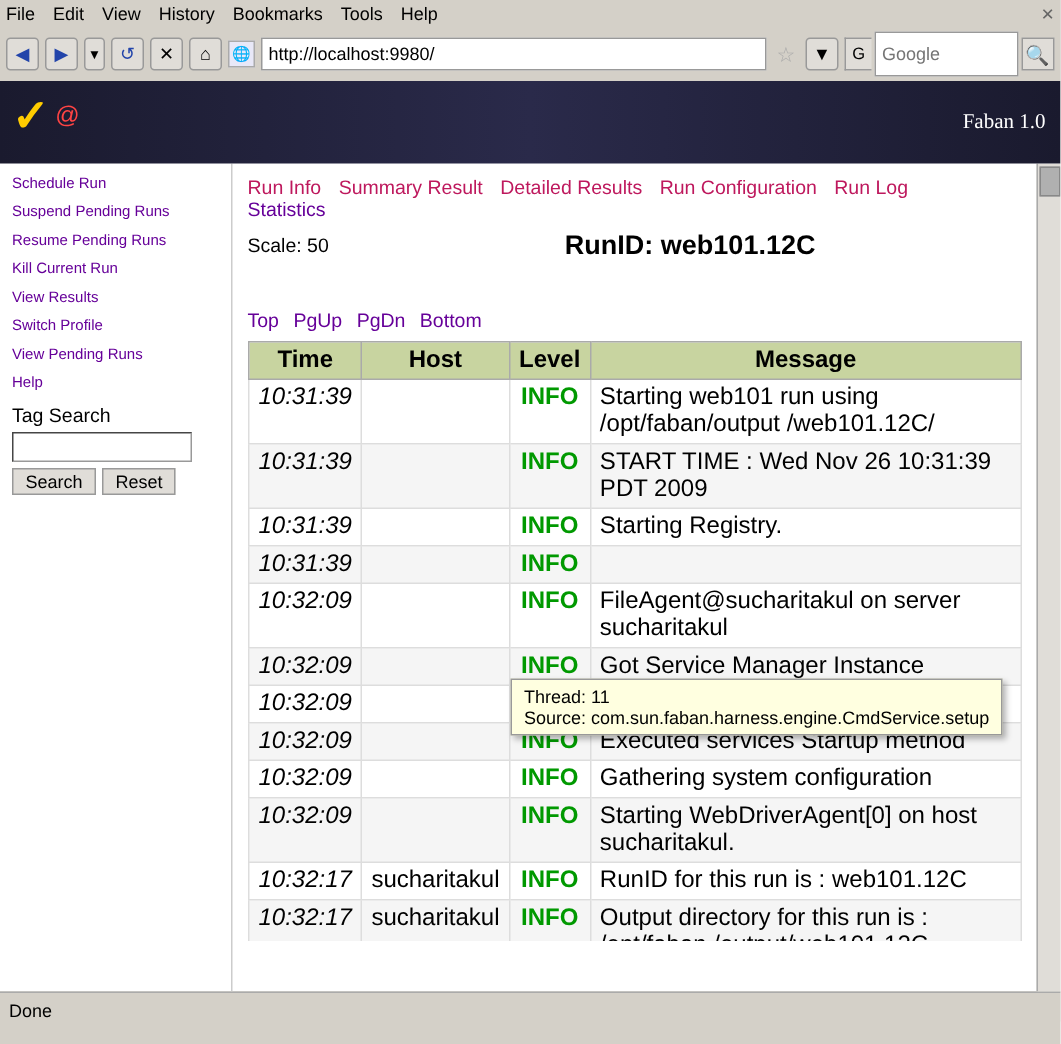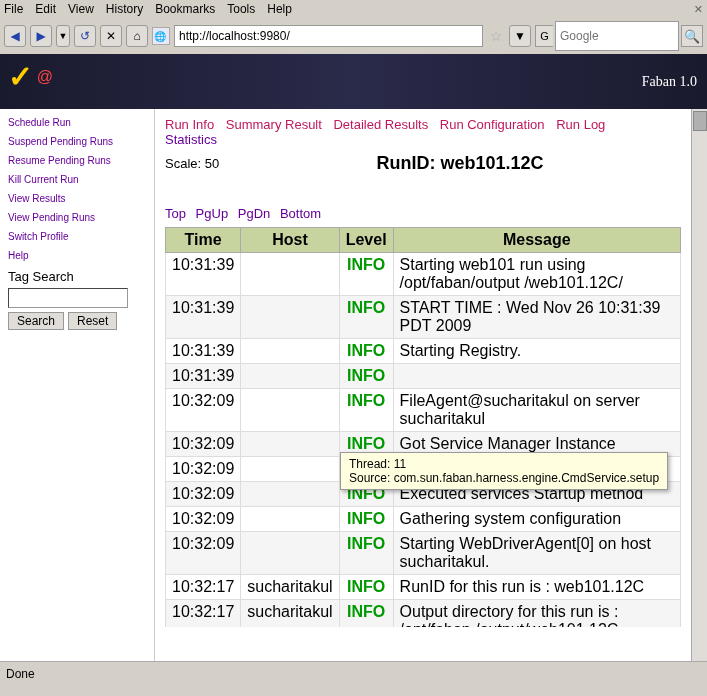--- a/index.html
+++ b/index.html
@@ -8,21 +8,21 @@
     
     .browser-chrome { background: #d4d0c8; }
     .menu-bar { display: flex; align-items: center; padding: 2px 4px; font-size: 12px; gap: 12px; background: #d4d0c8; }
     .menu-bar span { cursor: default; }
     .nav-bar { display: flex; align-items: center; padding: 3px 4px; gap: 4px; background: #d4d0c8; }
     .nav-btn { width: 22px; height: 22px; background: #e0ddd8; border: 1px solid #999; border-radius: 3px; cursor: pointer; display: flex; align-items: center; justify-content: center; font-size: 12px; }
     .nav-btn.blue { color: #2244aa; }
     .address-bar { display: flex; align-items: center; flex: 1; gap: 4px; }
     .address-input { flex: 1; height: 22px; border: 1px solid #999; padding: 0 4px; font-size: 12px; background: white; }
     .search-bar { display: flex; align-items: center; gap: 2px; }
-    .search-input { height: 22px; width: 124px; border: 1px solid #999; padding: 14px 4px; font-size: 12px; }
+    .search-input { height: 22px; width: 96px; border: 1px solid #999; padding: 14px 4px; font-size: 12px; }
     .search-go-btn { height: 22px; width: 22px; background: #e0ddd8; border: 1px solid #999; display: flex; align-items: center; justify-content: center; cursor: pointer; }
 
     
     .page { background: white; display: flex; flex-direction: column; height: 607px; }
 
     
     .banner { background: linear-gradient(to right, #1a1a2e, #2a2a4a, #1a1a2e); height: 55px; display: flex; align-items: center; justify-content: flex-end; padding-right: 10px; position: relative; }
     .banner-logo { position: absolute; left: 8px; top: 5px; }
     .banner-text { color: white; font-size: 14px; font-family: serif; }
 
@@ -52,21 +52,21 @@
     .run-id { font-size: 18px; font-weight: bold; text-align: center; flex: 1; }
 
     
     .page-nav { margin-bottom: 6px; font-size: 13px; margin-top: 32px; }
     .page-nav a { color: #660099; text-decoration: none; margin-right: 6px; }
 
     
     .log-table { width: 100%; border-collapse: collapse; font-size: 16px; }
     .log-table th { background: #c8d4a0; border: 1px solid #aaa; padding: 3px 6px; text-align: center; font-weight: bold; }
     .log-table td { border: 1px solid #ddd; padding: 3px 6px; vertical-align: top; }
-    .log-table td.time { text-align: left; white-space: nowrap; }
+    .log-table td.time { text-align: left; white-space: nowrap; font-style: italic; }
     .log-table td.host { text-align: center; }
     .log-table td.level { text-align: center; color: #009900; font-weight: bold; }
     .log-table td.msg { }
 
     
     .tooltip-overlay { position: absolute; background: lightyellow; border: 1px solid #999; padding: 4px 8px; font-size: 12px; z-index: 10; top: 225px; left: 175px; box-shadow: 2px 2px 4px rgba(0,0,0,0.3); }
 
     
     .scrollbar-area { width: 16px; background: #e0ddd8; border-left: 1px solid #aaa; }
 
@@ -123,22 +123,22 @@
   </div>
 
   <div class="main-layout">
 
     <div class="sidebar">
       <a>Schedule Run</a>
       <a>Suspend Pending Runs</a>
       <a>Resume Pending Runs</a>
       <a>Kill Current Run</a>
       <a>View Results</a>
+      <a>Switch Profile</a>
       <a>View Pending Runs</a>
-      <a>Switch Profile</a>
       <a>Help</a>
       <div class="section-divider"></div>
       <div class="tag-search-label">Tag Search</div>
       <input class="tag-search-input" type="text" style="">
       <div class="tag-search-btns">
         <button class="tag-btn">Search</button>
         <button class="tag-btn">Reset</button>
       </div>
     </div>
 

